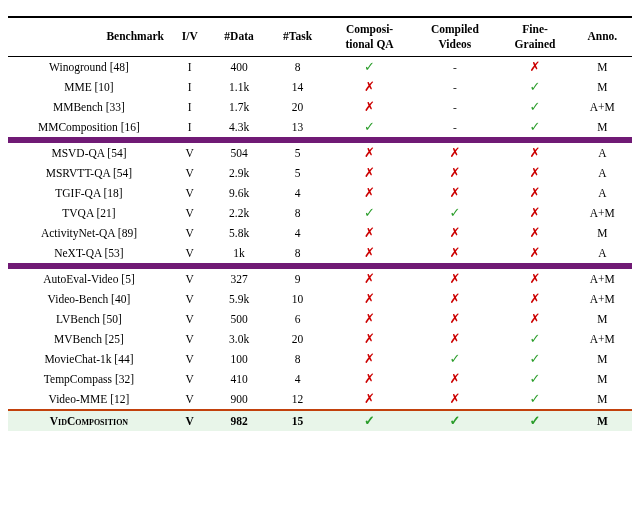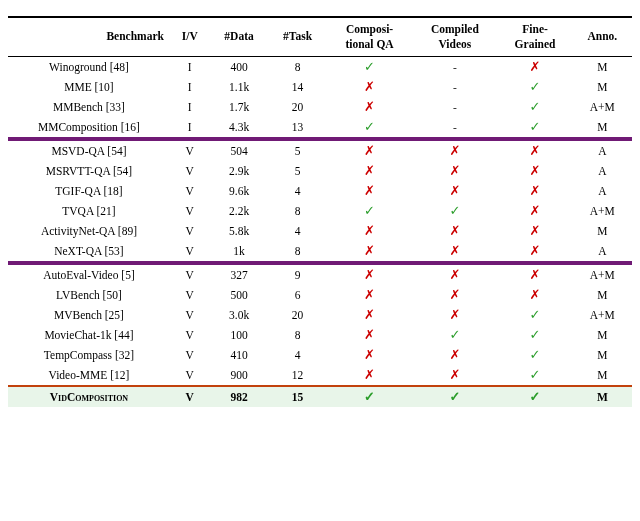--- a/index.html
+++ b/index.html
@@ -36,21 +36,21 @@
     }
     tbody tr td {
       padding: 2px 6px;
       text-align: center;
       vertical-align: middle;
     }
     tbody tr td.left {
       text-align: center;
     }
     tbody tr.section-start td {
-      border-top: 4px solid #701a75;
+      border-top: 6px solid #701a75;
       margin-top: 19px;
     }
     tbody tr.last-row td {
       border-top: 2px solid #c2410c;
       background-color: #e8f5e9;
       font-weight: bold;
     }
     .check { color: #2a9d2a; font-size: 13px; }
     .cross { color: #cc0000; font-size: 13px; }
     .dash { color: #333; }
@@ -178,20 +178,30 @@
       <td class="left">AutoEval-Video [5]</td>
       <td>V</td>
       <td>327</td>
       <td>9</td>
       <td><span class="cross">✗</span></td>
       <td><span class="cross">✗</span></td>
       <td><span class="cross">✗</span></td>
       <td>A+M</td>
     </tr>
       <tr>
+      <td class="left">Video-Bench [40]</td>
+      <td>V</td>
+      <td>5.9k</td>
+      <td>10</td>
+      <td><span class="cross">✗</span></td>
+      <td><span class="cross">✗</span></td>
+      <td><span class="cross">✗</span></td>
+      <td>A+M</td>
+    </tr>
+      <tr>
       <td class="left">LVBench [50]</td>
       <td>V</td>
       <td>500</td>
       <td>6</td>
       <td><span class="cross">✗</span></td>
       <td><span class="cross">✗</span></td>
       <td><span class="cross">✗</span></td>
       <td>M</td>
     </tr>
       <tr>

